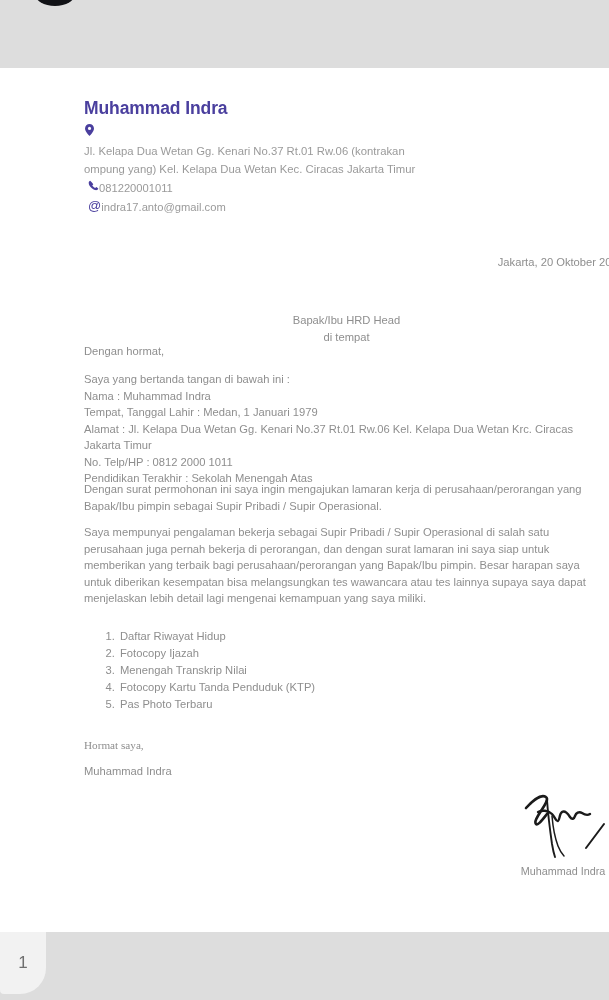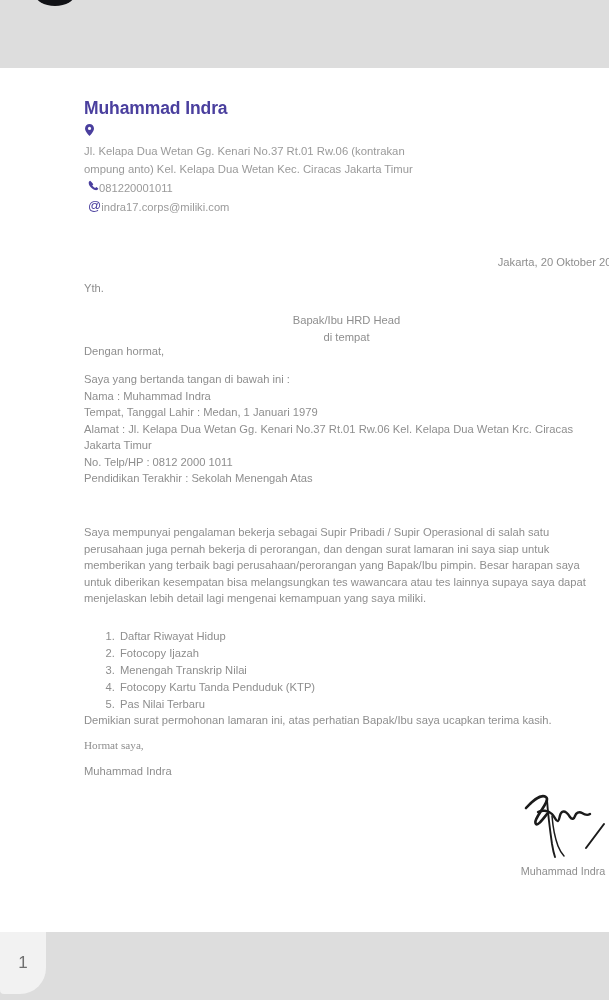--- a/index.html
+++ b/index.html
@@ -213,63 +213,62 @@
     <div id="letterhead">
       <div id="sender-name">Muhammad Indra</div>
 
       <div id="address-block">
         <span id="address-pin" class="contact-icon">
           <svg width="9" height="12" viewBox="0 0 9 12" aria-hidden="true">
             <path d="M4.5 0C2.02 0 0 2.02 0 4.5C0 7.9 4.5 12 4.5 12C4.5 12 9 7.9 9 4.5C9 2.02 6.98 0 4.5 0Z" fill="#4a3f9e"></path>
             <circle cx="4.5" cy="4.4" r="1.55" fill="#ffffff"></circle>
           </svg>
         </span>
-        <div id="address-text">Jl. Kelapa Dua Wetan Gg. Kenari No.37 Rt.01 Rw.06 (kontrakan ompung anto) Kel. Kelapa Dua Wetan Kec. Ciracas Jakarta Timur</div>
+        <div id="address-text">Jl. Kelapa Dua Wetan Gg. Kenari No.37 Rt.01 Rw.06 (kontrakan ompung yang) Kel. Kelapa Dua Wetan Kec. Ciracas Jakarta Timur</div>
       </div>
 
       <div id="phone-line" class="contact-line">
         <span class="contact-icon">
           <svg width="11" height="11" viewBox="0 0 16 16" aria-hidden="true">
             <path d="M3.2 1.2 C2.1 1.5 1.1 2.6 1.0 3.9 C0.9 6.5 3.0 9.8 5.6 12.0 C8.0 14.0 11.2 15.3 13.1 14.6 C14.0 14.2 14.8 13.3 15.0 12.4 L12.2 10.3 L10.3 11.6 C9.0 11.0 7.3 9.6 6.2 8.1 L7.7 6.0 L5.4 3.3 Z" fill="#4a3f9e"></path>
           </svg>
         </span>
         <span>081220001011</span>
       </div>
 
       <div id="email-line" class="contact-line">
         <span class="contact-icon at-glyph">@</span>
-        <span>indra17.corps@miliki.com</span>
+        <span>indra17.anto@gmail.com</span>
       </div>
     </div>
 
     <div id="date-line">Jakarta, 20 Oktober 2016</div>
 
-    <div id="recipient-salutation" class="para">Yth.</div>
     <div id="recipient-block" class="para" style="white-space: pre-line;">Bapak/Ibu HRD Head
 di tempat</div>
     <div id="greeting-line" class="para">Dengan hormat,</div>
 
     <div id="identity-block" class="para" style="white-space: pre-line; width: 527px;">Saya yang bertanda tangan di bawah ini :
 Nama : Muhammad Indra
 Tempat, Tanggal Lahir : Medan, 1 Januari 1979
 Alamat : Jl. Kelapa Dua Wetan Gg. Kenari No.37 Rt.01 Rw.06 Kel. Kelapa Dua Wetan Krc. Ciracas Jakarta Timur
 No. Telp/HP : 0812 2000 1011
 Pendidikan Terakhir : Sekolah Menengah Atas</div>
 
+    <div id="para-intent" class="para">Dengan surat permohonan ini saya ingin mengajukan lamaran kerja di perusahaan/perorangan yang Bapak/Ibu pimpin sebagai Supir Pribadi / Supir Operasional.</div>
     <div id="para-experience" class="para">Saya mempunyai pengalaman bekerja sebagai  Supir Pribadi / Supir Operasional di salah satu perusahaan juga pernah bekerja di perorangan, dan dengan surat lamaran ini saya siap untuk memberikan yang terbaik bagi perusahaan/perorangan yang Bapak/Ibu pimpin. Besar harapan saya untuk diberikan kesempatan bisa melangsungkan tes wawancara atau tes lainnya supaya saya dapat menjelaskan lebih detail lagi mengenai kemampuan yang saya miliki.</div>
 
     <ol id="attachments-list">
         <li>Daftar Riwayat Hidup</li>
         <li>Fotocopy Ijazah</li>
         <li>Menengah Transkrip Nilai</li>
         <li>Fotocopy Kartu Tanda Penduduk (KTP)</li>
-        <li>Pas Nilai Terbaru</li>
+        <li>Pas Photo Terbaru</li>
       </ol>
 
-    <div id="closing-line" class="para">Demikian surat permohonan lamaran ini, atas perhatian Bapak/Ibu saya ucapkan terima kasih.</div>
     <div id="regards-line" class="para">Hormat saya,</div>
     <div id="signer-name-line" class="para">Muhammad Indra</div>
 
     <div id="signature-area">
       <span id="signature-mark">
         <svg width="110" height="78" viewBox="0 0 110 78" aria-hidden="true">
           <g fill="none" stroke="#1b1b1b" stroke-linecap="round" stroke-linejoin="round">
             <path d="M18 22 C26 13 34 8 38 11 C41 13 37 19 33 25 C29 31 26 36 28 38 C30 40 35 33 39 28" stroke-width="2.6"></path>
             <path d="M30 26 C34 24 40 24 44 28 C47 31 48 36 50 35 C52 34 51 28 54 26 C57 24 60 28 62 31 C64 34 66 33 67 30 C68 27 71 25 74 27 C77 29 79 30 82 28" stroke-width="2.4"></path>
             <path d="M39 14 C40 28 42 44 44 58 C45 64 46 68 47 71" stroke-width="1.9"></path>

